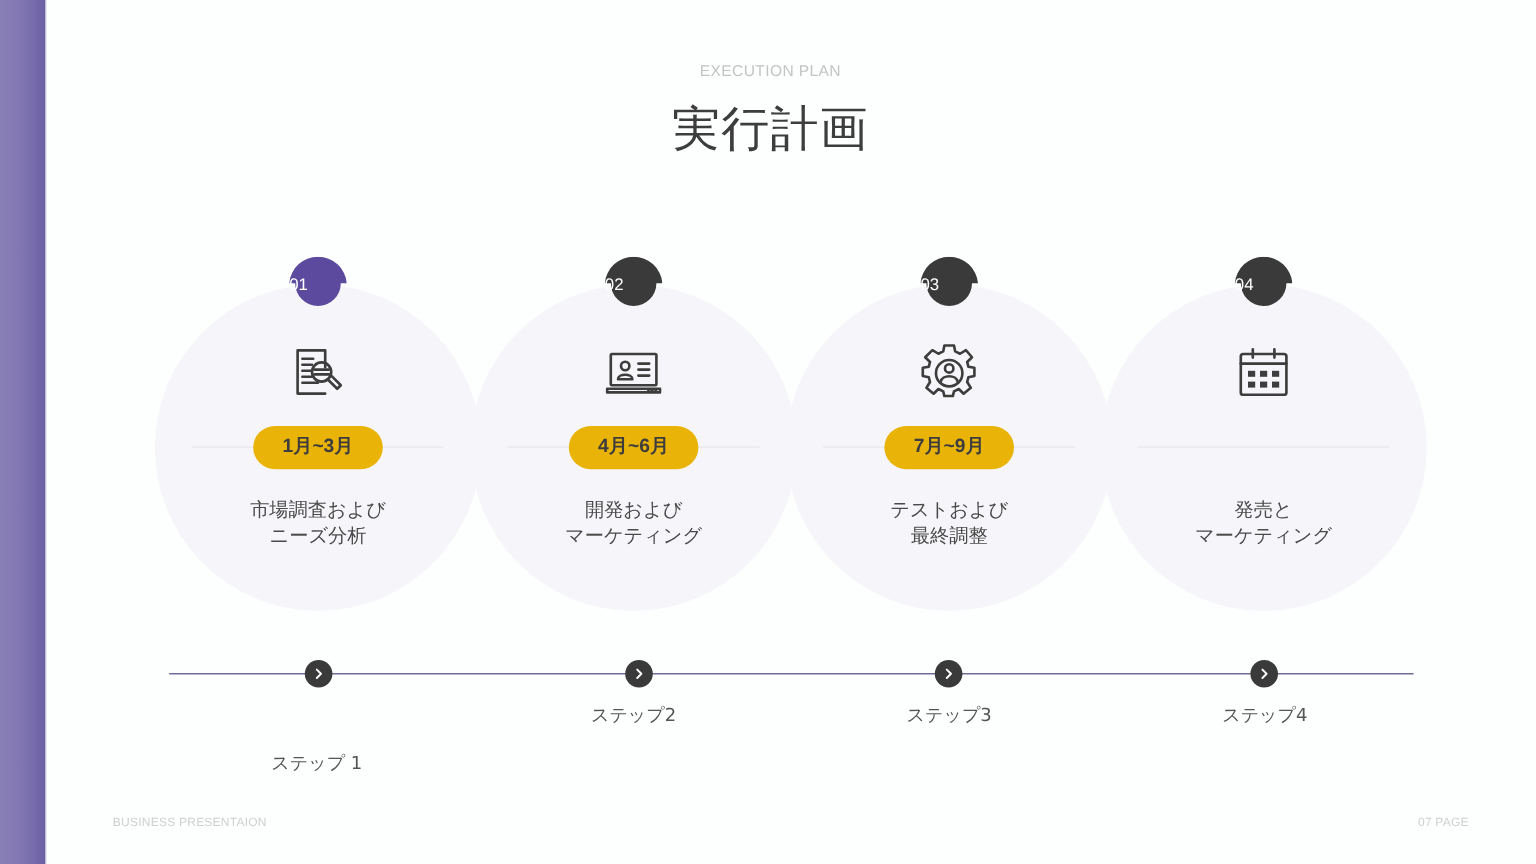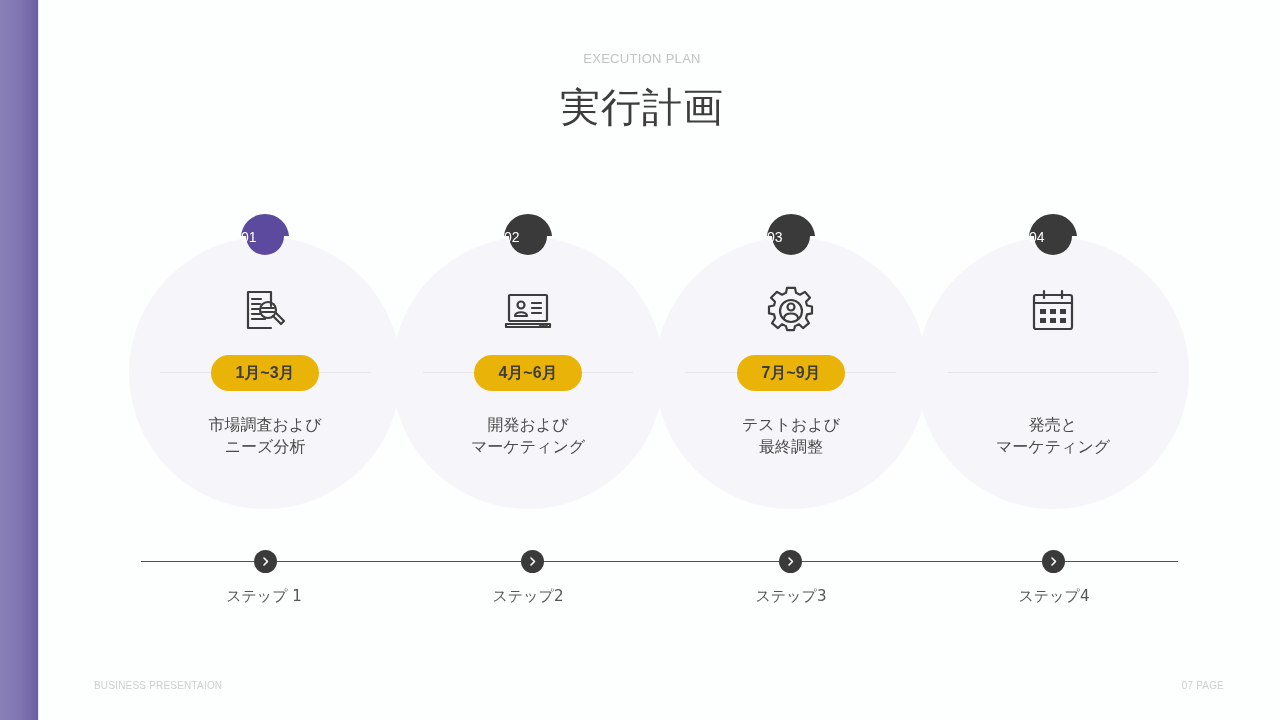--- a/index.html
+++ b/index.html
@@ -207,19 +207,19 @@
   <svg width="11" height="11" viewBox="0 0 11 11">
       <path d="M4 2 L7.5 5.5 L4 9" stroke="#fff" stroke-width="1.6" fill="none" stroke-linecap="round" stroke-linejoin="round"></path>
     </svg>
 </div>
 <div class="step-dot" style="left:1042px;">
   <svg width="11" height="11" viewBox="0 0 11 11">
       <path d="M4 2 L7.5 5.5 L4 9" stroke="#fff" stroke-width="1.6" fill="none" stroke-linecap="round" stroke-linejoin="round"></path>
     </svg>
 </div>
 
-<div class="step-label" style="left:194px;">ステップ 1</div>
+<div class="step-label" style="left:194px;margin-top:40px;">ステップ 1</div>
 <div class="step-label" style="left:458px;">ステップ2</div>
 <div class="step-label" style="left:721px;">ステップ3</div>
 <div class="step-label" style="left:984px;">ステップ4</div>
 
 <div class="footer-left">BUSINESS PRESENTAION</div>
 <div class="footer-right">07 PAGE</div>
 
 </body></html>

